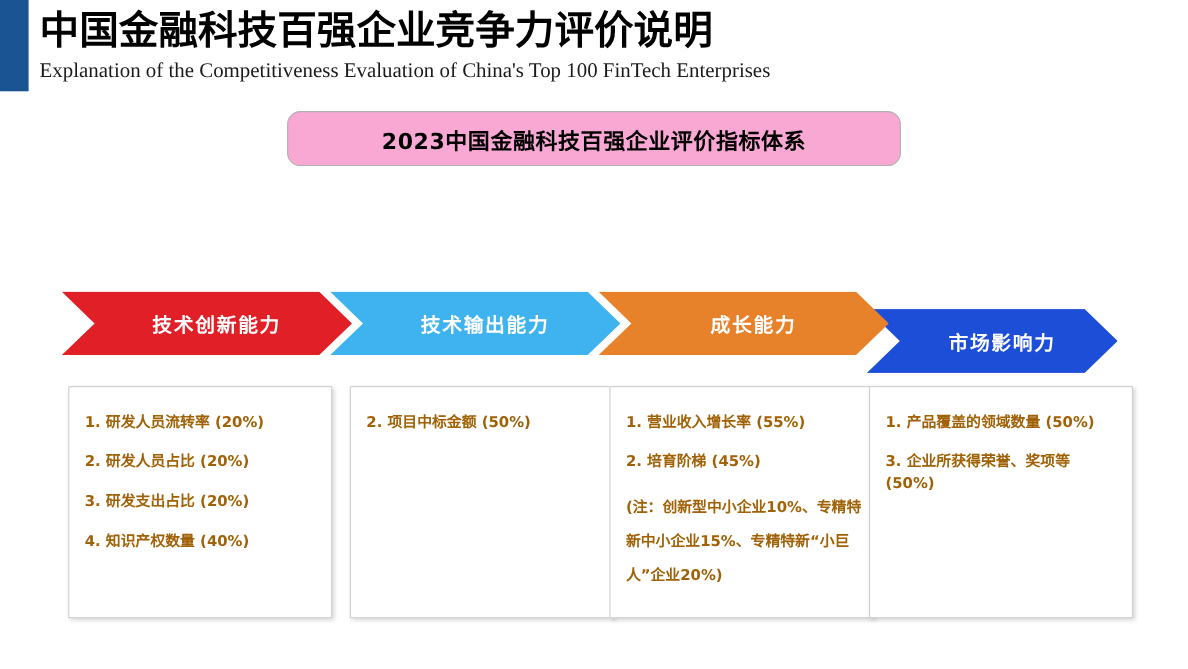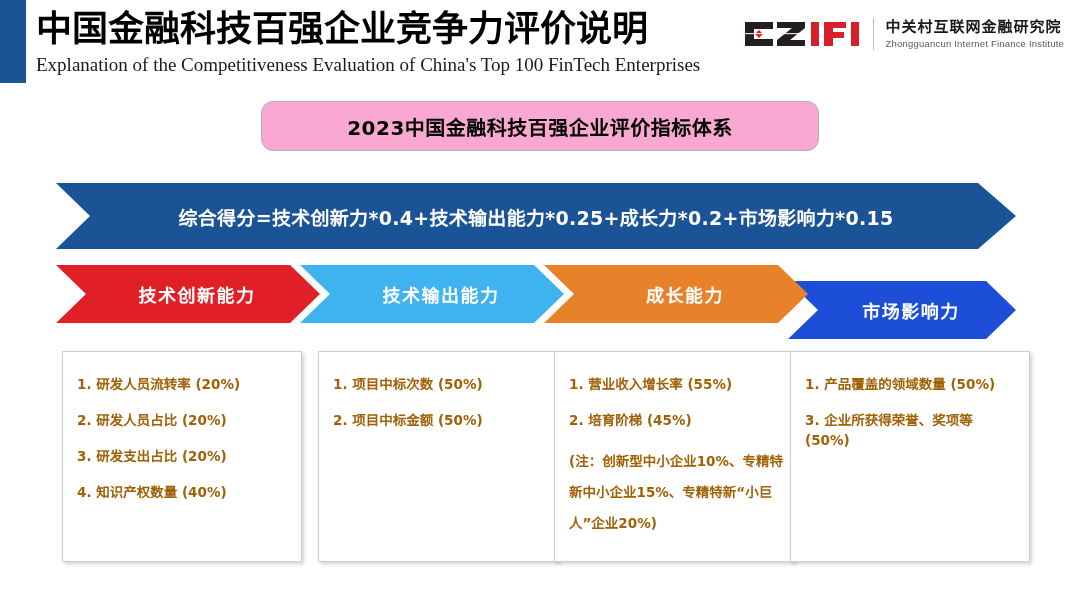--- a/index.html
+++ b/index.html
@@ -237,55 +237,25 @@
 
 <div id="slide">
 
   <div class="accent-bar"></div>
 
   <div class="header-text">
     <div class="title-cn">中国金融科技百强企业竞争力评价说明</div>
     <div class="title-en">Explanation of the Competitiveness Evaluation of China's Top 100 FinTech Enterprises</div>
   </div>
 
-  <div class="logo">
-    <div class="logo-mark">
-      <svg width="118" height="30" viewBox="0 0 118 30" aria-hidden="true">
-
-        <path d="M2 3 H30 V10 H11 V20 H30 V27 H2 Z" fill="#231f20"></path>
-
-        <path d="M34 3 H62 V9 L47 21 H62 V27 H34 V21 L49 9 H34 Z" fill="#231f20"></path>
-
-        <rect x="68" y="3" width="8" height="24" fill="#d7202a"></rect>
-
-        <path d="M81 3 H103 V9 H90 V13 H101 V19 H90 V27 H81 Z" fill="#d7202a"></path>
-
-        <rect x="108" y="3" width="8" height="24" fill="#d7202a"></rect>
-
-        <g transform="translate(16,15)">
-          <polygon points="0,-4 4,0 0,4 -4,0" fill="#d7202a"></polygon>
-        </g>
-
-        <rect x="0" y="14" width="64" height="1.2" fill="#ffffff" opacity="0.85"></rect>
-      </svg>
-    </div>
-    <div class="logo-divider"></div>
-    <div class="logo-text">
-      <div class="logo-cn">中关村互联网金融研究院</div>
-      <div class="logo-en">Zhongguancun Internet Finance Institute</div>
-    </div>
-  </div>
 
   <div class="subtitle-box">
     <div class="subtitle-text">2023中国金融科技百强企业评价指标体系</div>
   </div>
 
-  <div class="banner">
-    <div class="banner-text">综合得分=技术创新力*0.4+技术输出能力*0.25+成长力*0.2+市场影响力*0.15</div>
-  </div>
 
   <div class="chevrons">
     <div class="chev chev-1">
       <span class="chev-label">技术创新能力</span>
     </div>
     <div class="chev chev-3">
       <span class="chev-label">成长能力</span>
     </div>
     <div class="chev chev-2">
       <span class="chev-label">技术输出能力</span>
@@ -298,21 +268,20 @@
   <div class="cards">
 
     <div class="card card-1">
       <div class="card-item">1. 研发人员流转率 (20%)</div>
       <div class="card-item">2. 研发人员占比 (20%)</div>
       <div class="card-item">3. 研发支出占比 (20%)</div>
       <div class="card-item">4. 知识产权数量 (40%)</div>
     </div>
 
     <div class="card card-2">
-      <div class="card-item">1. 项目中标次数 (50%)</div>
       <div class="card-item">2. 项目中标金额 (50%)</div>
     </div>
 
     <div class="card card-3">
       <div class="card-item">1. 营业收入增长率 (55%)</div>
       <div class="card-item">2. 培育阶梯 (45%)</div>
       <div class="card-item note">(注：创新型中小企业10%、专精特新中小企业15%、专精特新“小巨人”企业20%)</div>
     </div>
 
     <div class="card card-4">

